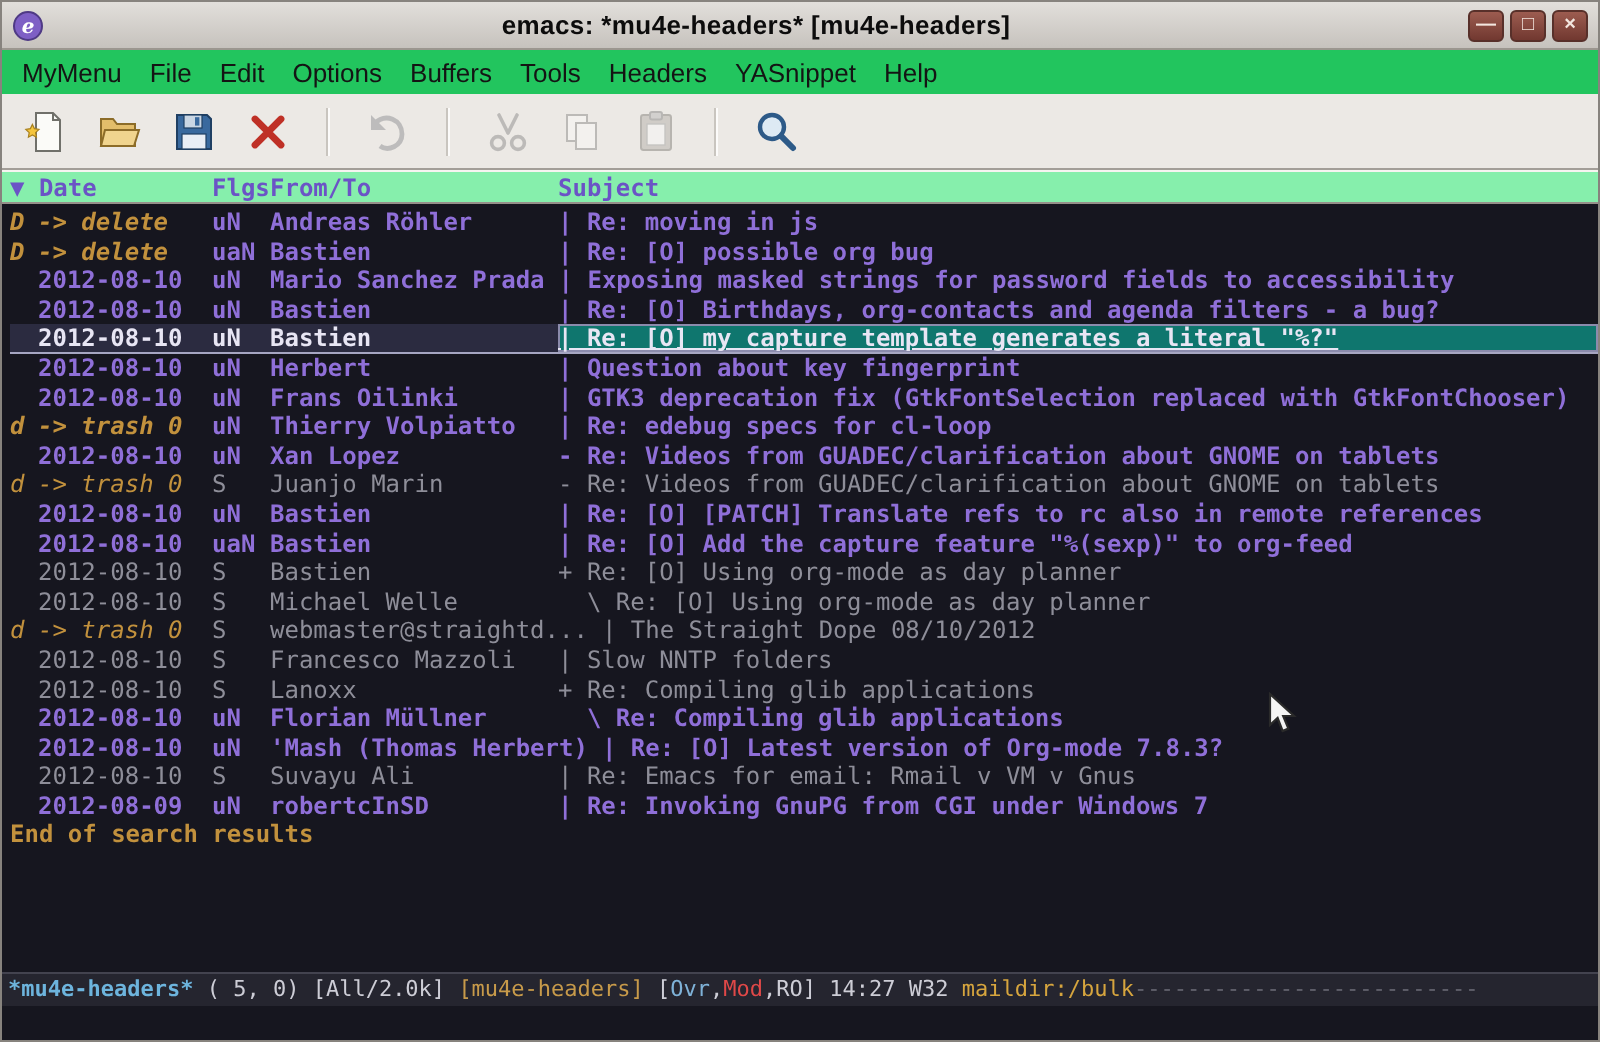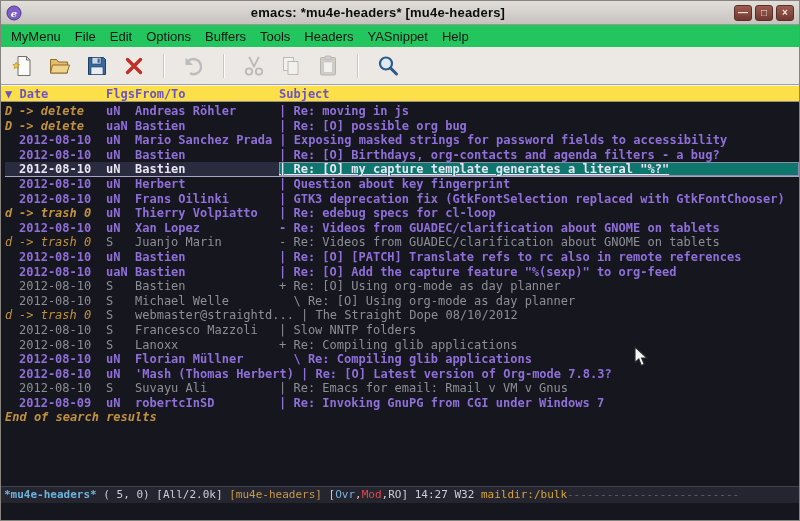--- a/index.html
+++ b/index.html
@@ -10,39 +10,39 @@
   .tb-title{flex:1;text-align:center;font:bold 13px "Liberation Sans",sans-serif;color:#0c0c0c;letter-spacing:.2px;overflow:hidden;white-space:nowrap}
   .win-controls{flex:none;display:flex;gap:3px}
   .wbtn{width:18px;height:16px;border:1px solid #58302a;border-radius:3px;background:linear-gradient(#9c5c50,#713830);color:#f3e6df;font:bold 10px/14px "Liberation Sans",sans-serif;text-align:center}
   .menubar{flex:none;height:22px;background:#22c55e;display:flex;align-items:flex-end;padding:0 3px;font:13px "Liberation Sans",sans-serif;color:#141414}
   .menu-item{padding:3px 7px;border-radius:2px;white-space:nowrap}
   .toolbar{flex:none;height:38px;background:#ece9e5;border-bottom:1px solid #a39e98;display:flex;align-items:center;padding:0 5px;gap:3px}
   .tbtn{flex:none;width:34px;height:30px;border:none;background:transparent;display:flex;align-items:center;justify-content:center;border-radius:3px}
   .tbtn.dim{opacity:.38;filter:grayscale(.9)}
   .ticon{width:24px;height:24px;display:block}
   .tsep{flex:none;width:0;height:24px;border-left:1px solid #c9c5bf;border-right:1px solid #fcfbfa;margin:0 9px}
-  .headerline{flex:none;height:17px;background:#fde047;border-top:1px solid #f6f4f1;border-bottom:1px solid #96908a;display:flex;align-items:center;padding-left:4px;font-weight:bold;font-size:12px;color:var(--c-header-fg,#6b53c6)}
+  .headerline{flex:none;height:17px;background:#86efac;border-top:1px solid #f6f4f1;border-bottom:1px solid #96908a;display:flex;align-items:center;padding-left:4px;font-weight:bold;font-size:12px;color:var(--c-header-fg,#6b53c6)}
   .headerline span{white-space:pre;display:block;flex:none}
   .hl-date{width:101px}
   .hl-flags{width:29px}
   .hl-from{width:144px}
   .buffer{flex:1 1 auto;overflow:hidden;padding:2px 0 0 4px;font-size:12px;line-height:14.6px}
   .row{display:flex;height:14.6px;overflow:hidden}
   .row>span{white-space:pre;flex:none;display:block;overflow:visible}
   .c-mark{width:14px}
   .c-date{width:87px}
   .c-flags{width:29px}
   .c-from{min-width:137px;margin-right:7px}
   .c-subj{flex:1 1 auto !important;overflow:hidden !important}
   .row.unread{color:var(--c-unread,#8f6fd8);font-weight:bold}
   .row.read{color:var(--c-read,#8e8e99)}
   .row .mk{color:var(--c-mark,#c2913d);font-style:italic}
   .row.current{background:var(--c-current-bg,#2b2b40);border-bottom:1px solid #a6a6c2;color:var(--c-current-fg,#e8e6f4)}
   .row.current .c-subj{background:#0f766e;box-shadow:inset 0 0 0 1px #8b8bac;text-decoration:underline}
-  .endline{color:var(--c-mark,#c2913d);font-style:italic;font-weight:bold;white-space:pre;height:14.6px}
+  .endline{color:var(--c-mark,#c2913d);font-weight:bold;white-space:pre;height:14.6px}
   .modeline{flex:none;height:17px;background:#25252f;border-top:1px solid #43434f;color:#cdcdd6;font-size:11px;line-height:16px;white-space:pre;overflow:hidden;padding-left:3px}
   .ml-buf{color:var(--c-modeline-buffer,#6db4dd);font-weight:bold}
   .ml-mode{color:var(--c-modeline-mode,#c79a4a)}
   .ml-ovr{color:#7fb2d8}
   .ml-mod{color:var(--c-modeline-mod,#e04848);font-weight:normal}
   .ml-ro{color:#cdcdd6}
   .ml-maildir{color:var(--c-modeline-maildir,#d6a53e);font-weight:normal}
   .ml-fill{color:#63636e}
   .echo{flex:none;height:17px}
   .cursor{position:absolute;left:633px;top:345px;pointer-events:none}

